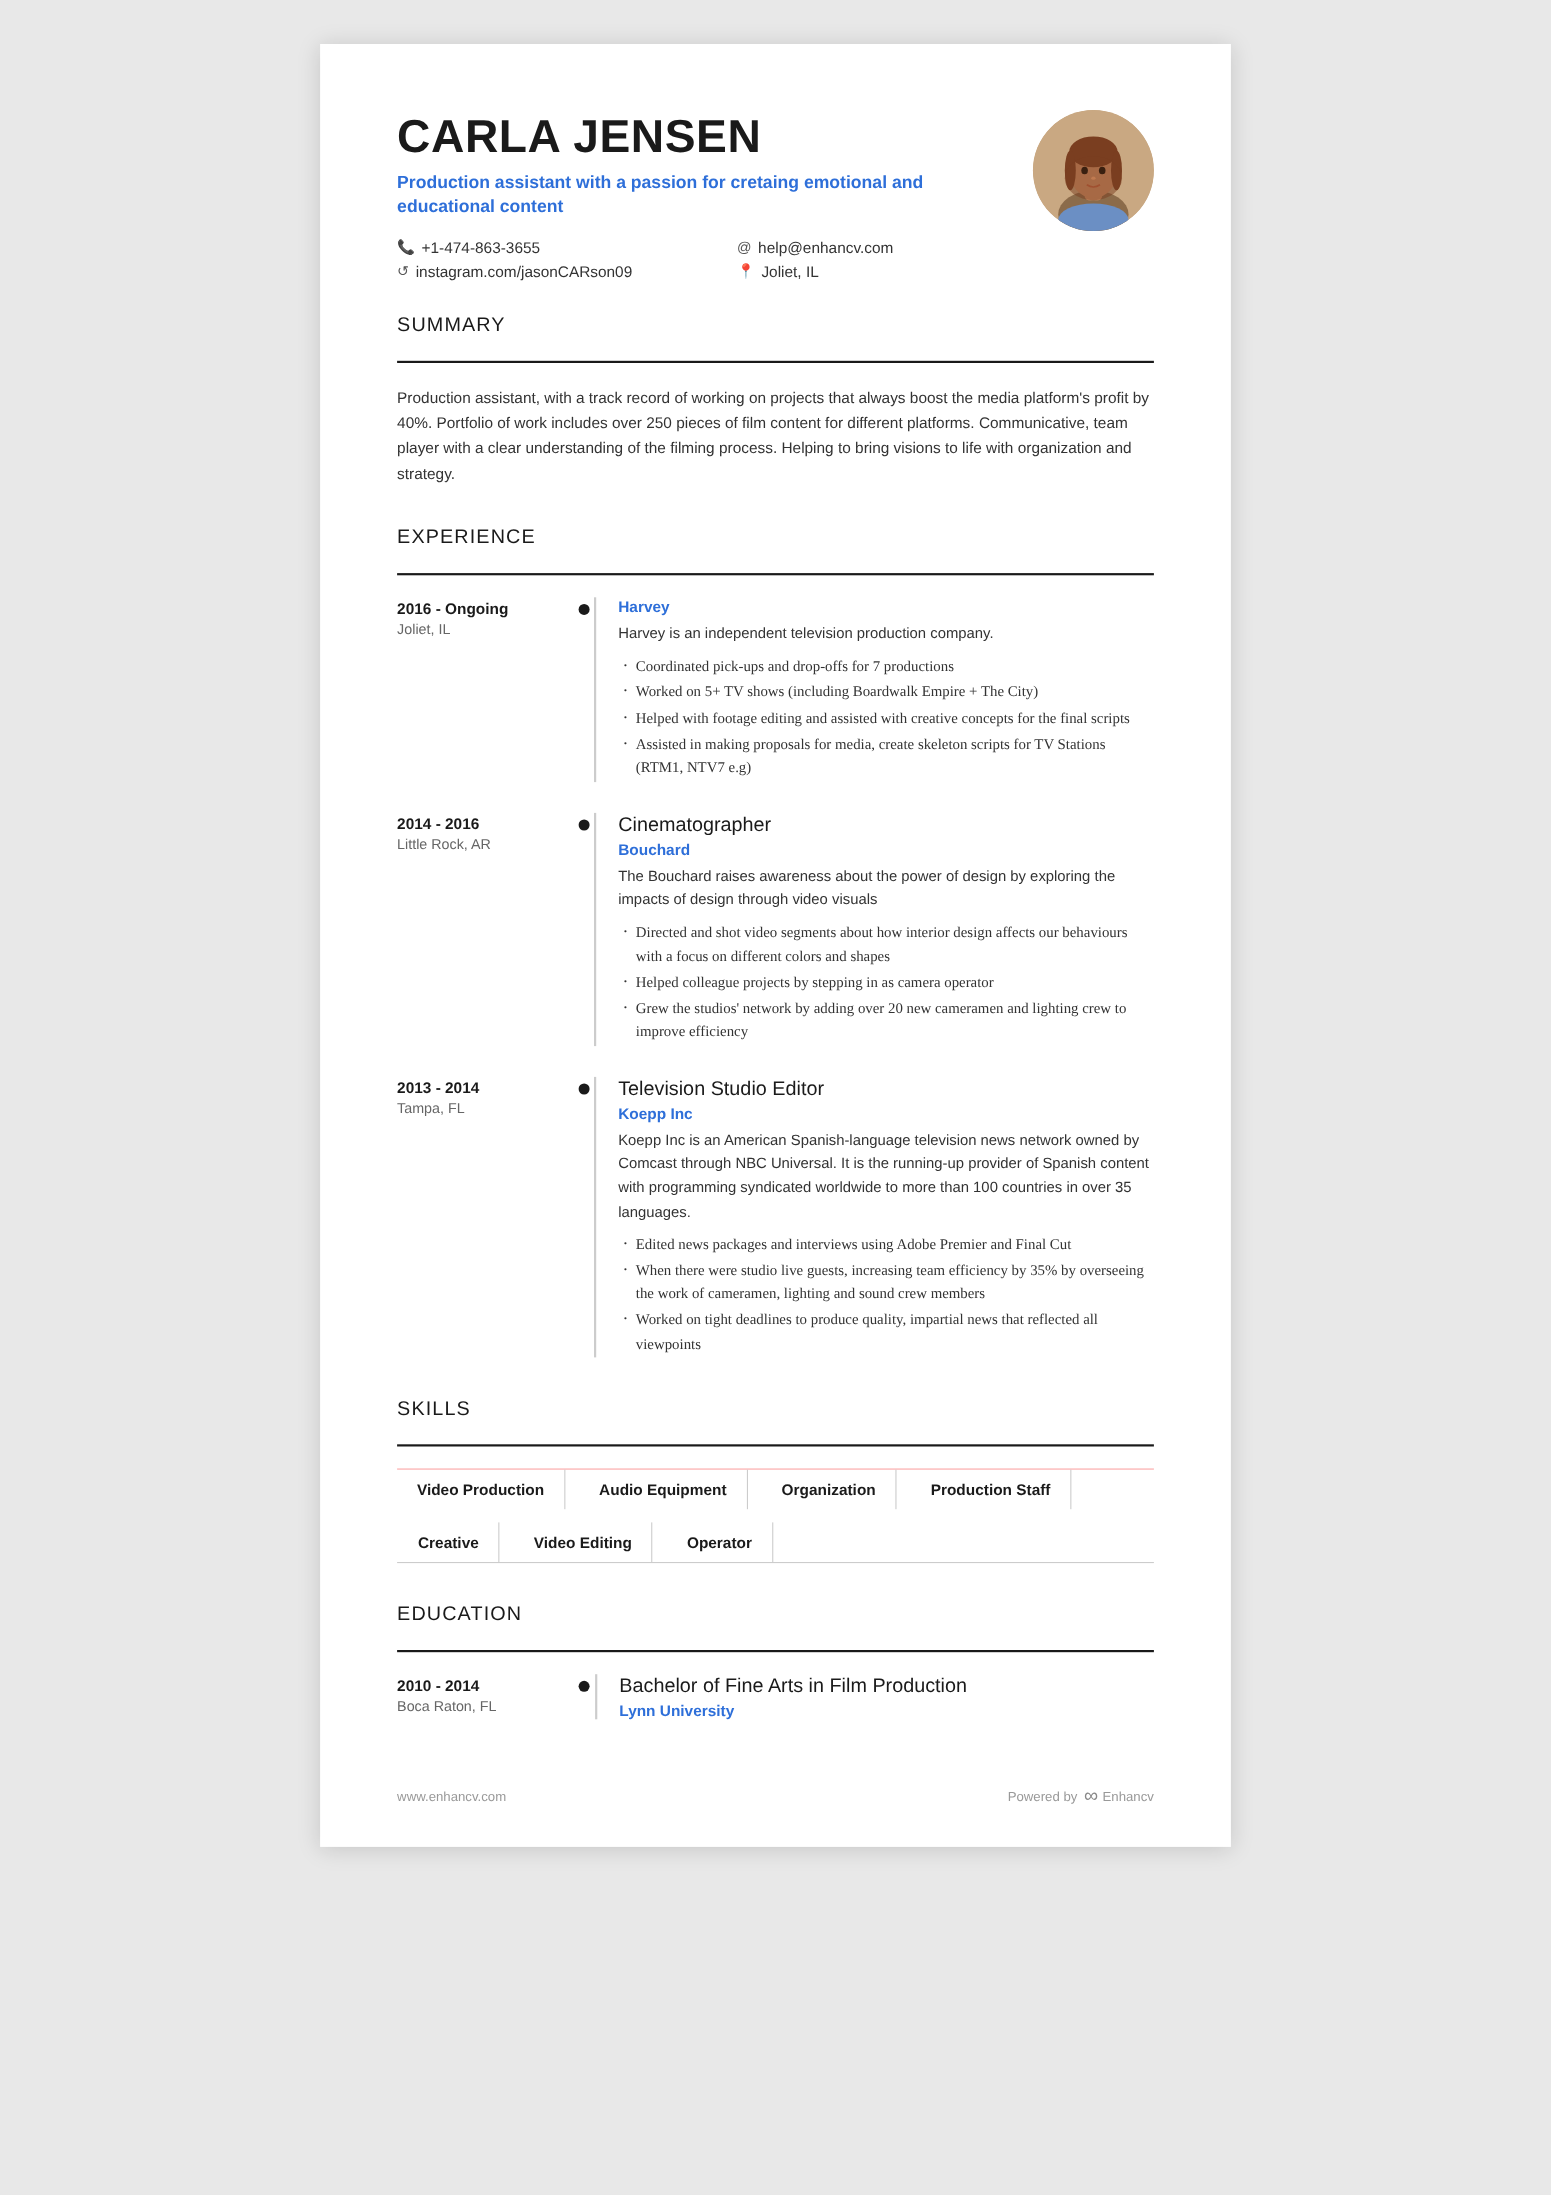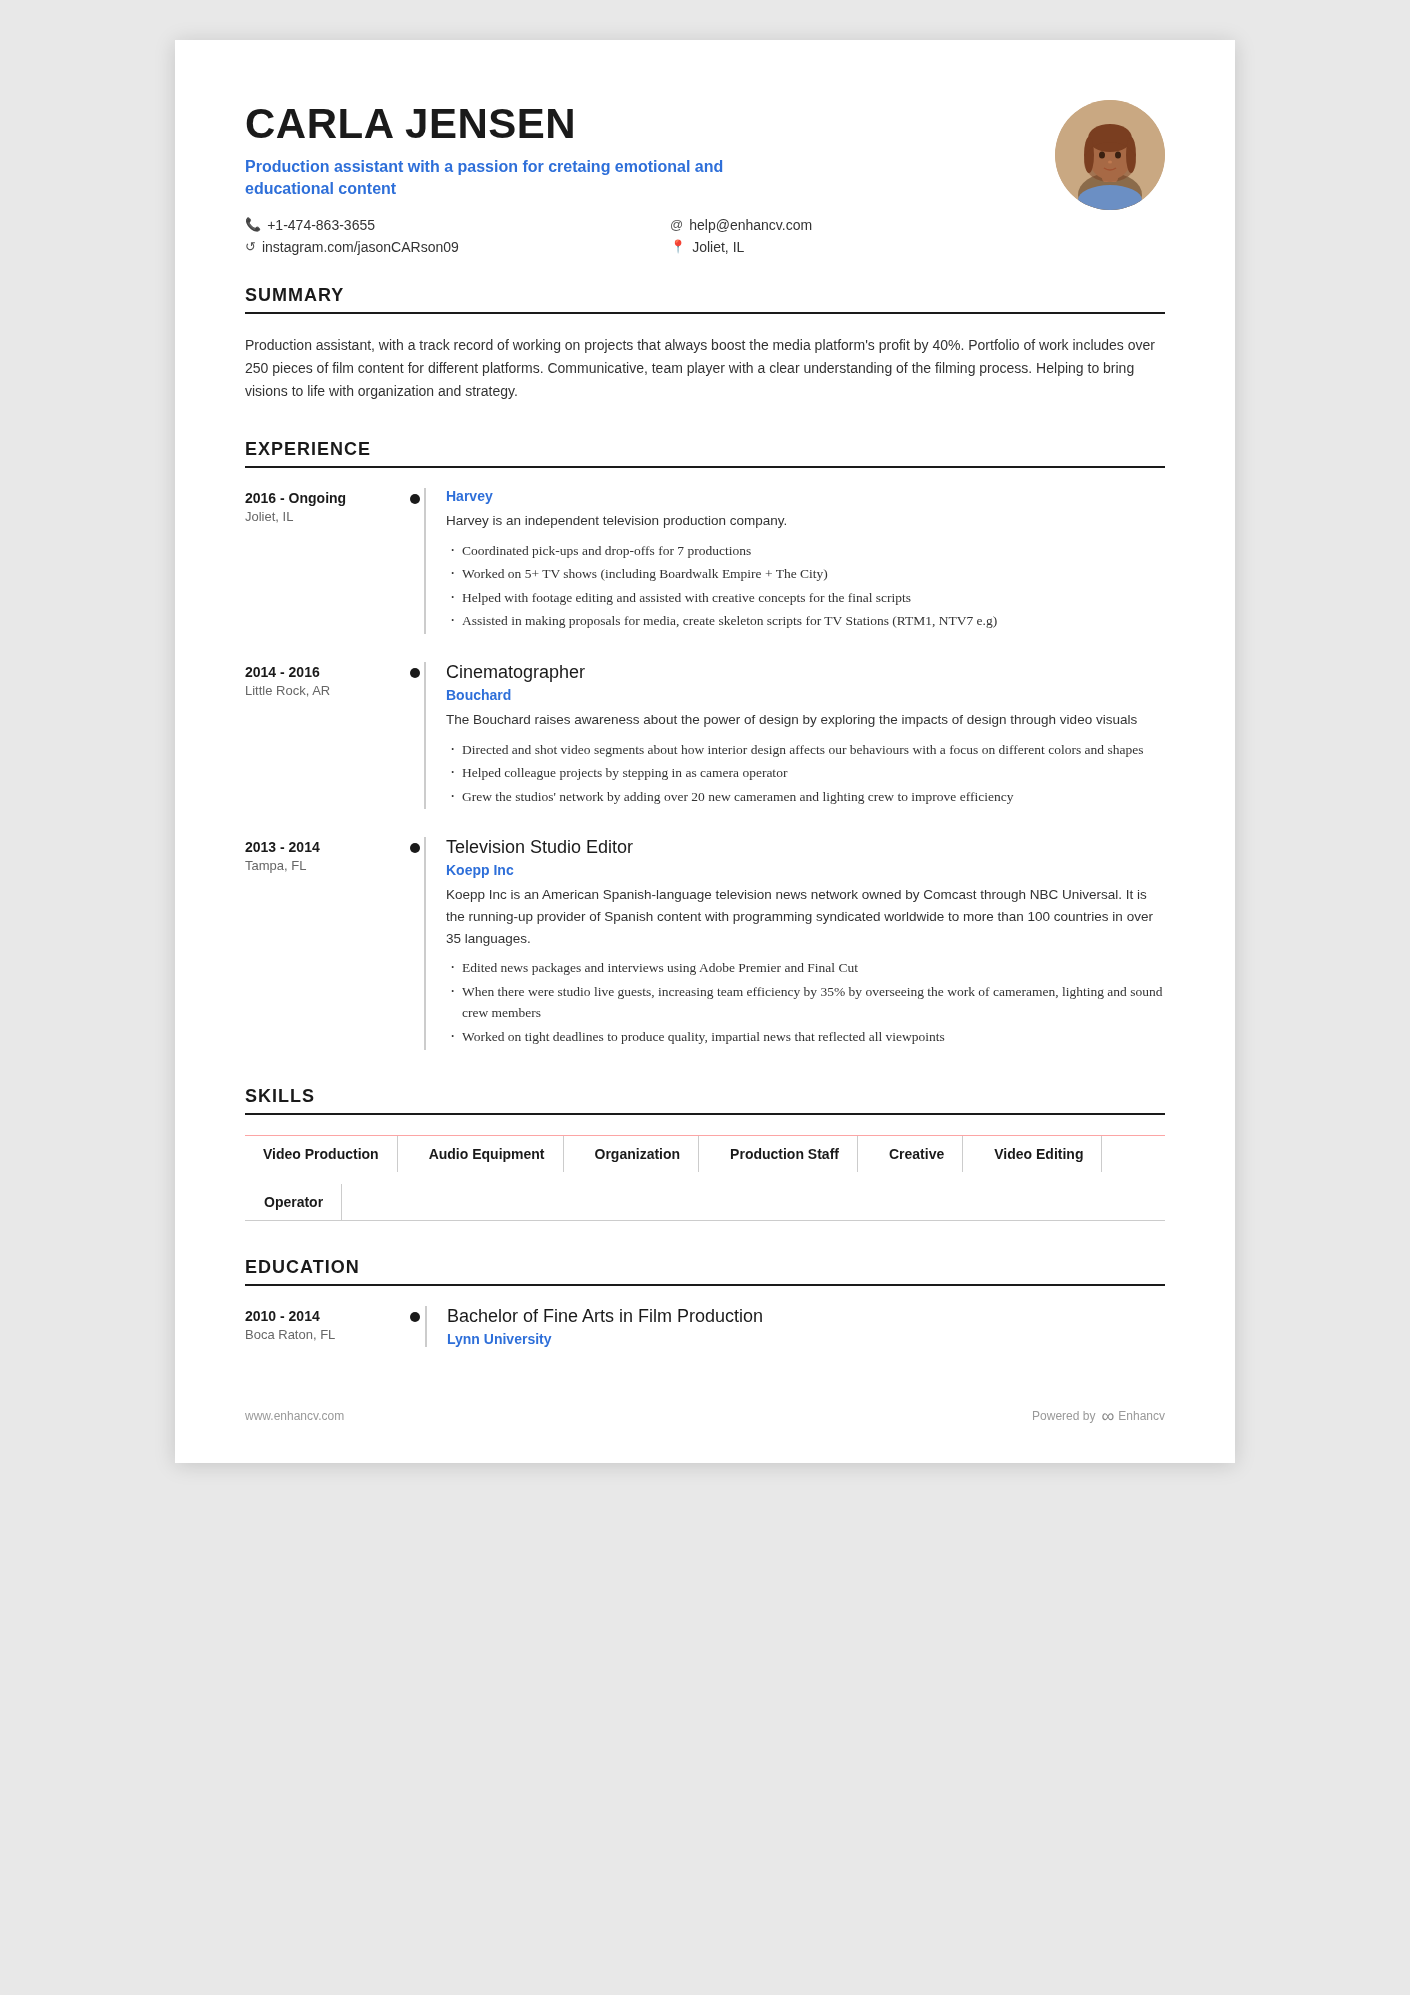--- a/index.html
+++ b/index.html
@@ -12,21 +12,21 @@
       background: #e8e8e8;
       display: flex;
       justify-content: center;
       align-items: flex-start;
       padding: 40px 20px;
       font-family: 'Arial', sans-serif;
     }
 
     .resume-page {
       background: #ffffff;
-      width: 1060px;
+      width: 828px;
       min-height: 1400px;
       padding: 60px 70px 80px 70px;
       position: relative;
       box-shadow: 0 2px 20px rgba(0,0,0,0.15);
     }
 
     
     .header {
       display: flex;
       justify-content: space-between;
@@ -91,26 +91,26 @@
       height: 110px;
     }
 
     
     .section {
       margin-bottom: 36px;
     }
 
     .section-title {
       font-size: 18px;
-      font-weight: 700;
+      font-weight: 400;
       color: #1a1a1a;
       text-transform: uppercase;
       letter-spacing: 1px;
       border-bottom: 2px solid #1a1a1a;
-      padding-bottom: 6px;
+      padding-bottom: 22px;
       margin-bottom: 20px;
     }
 
     .summary-text {
       font-size: 14px;
       color: #333;
       line-height: 1.65;
     }
 
     

